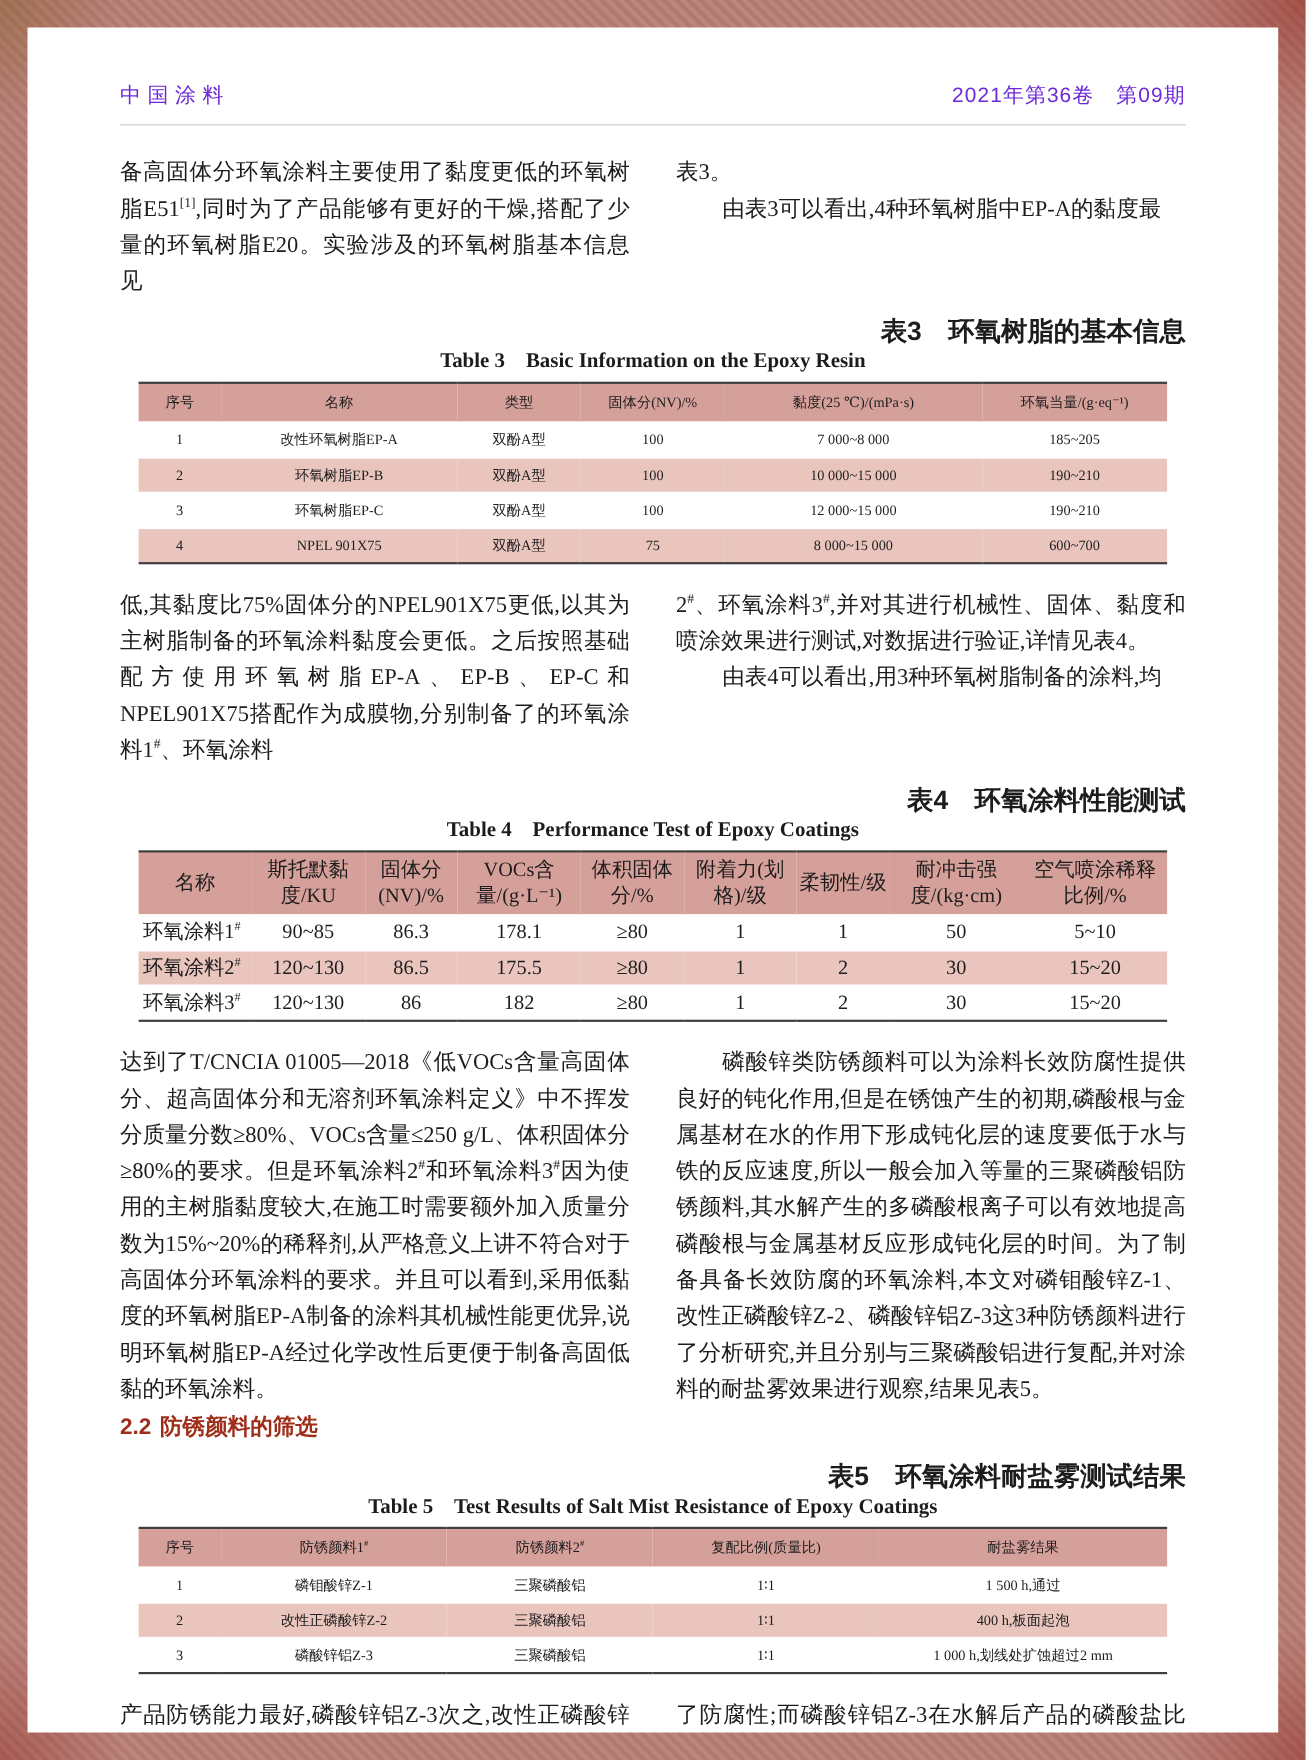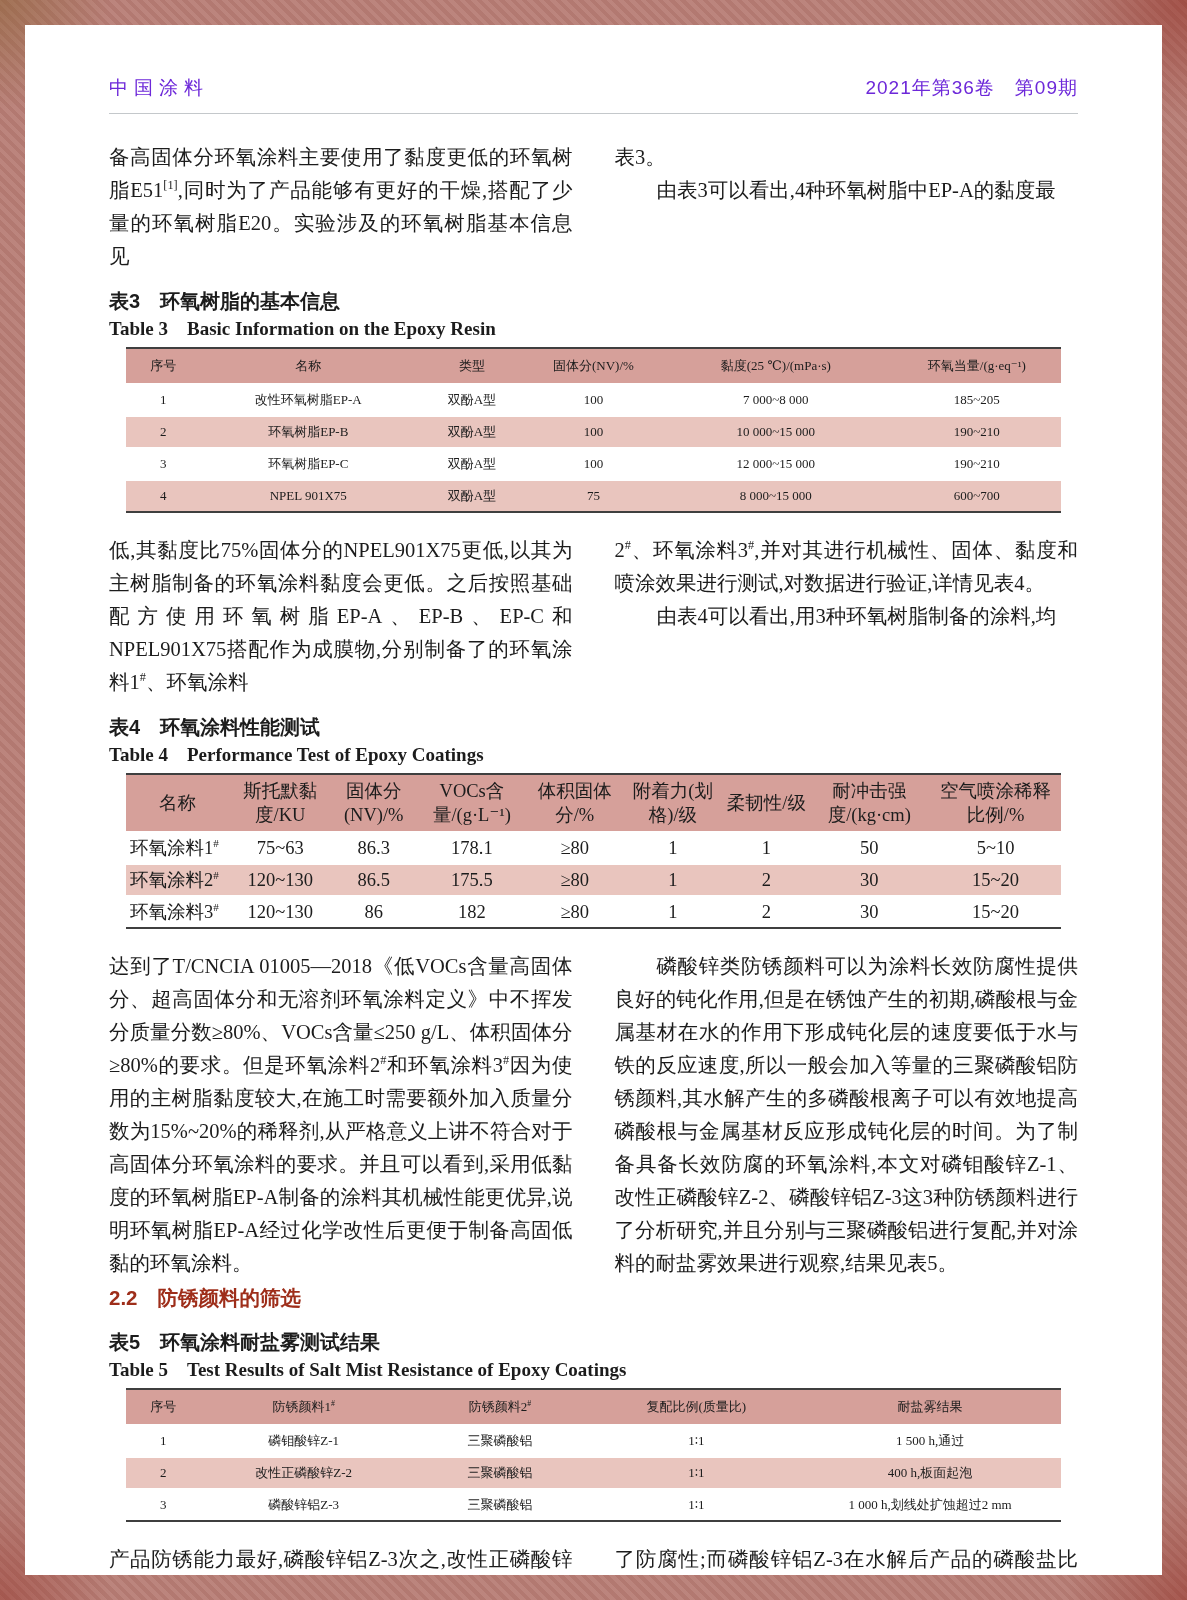--- a/index.html
+++ b/index.html
@@ -25,36 +25,36 @@
     border-bottom:1px solid #c4c8cb;padding-bottom:9px;}
   .journal{letter-spacing:6px;}
   .issue{letter-spacing:1px;}
   .cols{display:flex;gap:42px;}
   .col{width:calc(50% - 17px);text-align:justify;}
   .mt1{margin-top:27px;}
   .mt2{margin-top:21px;}
   p{margin:0;}
   .indent{text-indent:2.05em;}
   sup{font-size:60%;line-height:0;}
-  .tbl-title-zh{text-align:left;font-family:"Liberation Sans","DejaVu Sans",sans-serif;
-    font-weight:bold;font-size:20px;margin:15px 0 1px;line-height:27px;}
-  .tbl-title-en{font-family:"Liberation Serif","DejaVu Serif",serif;
+  .tbl-title-zh{text-align:right;font-family:"Liberation Sans","DejaVu Sans",sans-serif;
+    font-weight:bold;font-size:24px;margin:15px 0 1px;line-height:27px;}
+  .tbl-title-en{text-align:center;font-family:"Liberation Serif","DejaVu Serif",serif;
     font-weight:bold;font-size:19px;margin:0 0 4px;line-height:26px;}
   table{width:96.5%;margin:5px auto 0;border-collapse:collapse;font-size:13px;line-height:24px;
     border-top:2px solid #3f3f3f;border-bottom:2px solid #3f3f3f;table-layout:fixed;}
   th{background:#d6a09a;font-weight:normal;padding:5px 2px;text-align:center;vertical-align:middle;}
   td{padding:3px 2px;text-align:center;vertical-align:middle;}
   tbody td{border-top:2px solid #ffffff;}
   tbody tr:nth-child(even) td{background:#e9c5be;}
   .t4{font-size:18.5px;}
   .t4 th{padding:4px 1px;}
   .t4 tbody td:first-child{text-align:left;padding-left:4px;}
   .sec-heading{color:#9e2e1a;font-weight:bold;font-family:"Liberation Sans","DejaVu Sans",sans-serif;
     font-size:20.5px;margin-top:1px;}
-  .sec-num{margin-right:20px;}
+  .sec-num{margin-right:8px;}
 </style>
 </head>
 <body>
 
 <div class="frame">
   <div class="page">
 
     <div class="pagehead">
       <span class="journal">中国涂料</span>
       <span class="issue">2021年第36卷　第09期</span>
@@ -160,21 +160,21 @@
             <th>体积固体分/%</th>
             <th>附着力(划格)/级</th>
             <th>柔韧性/级</th>
             <th>耐冲击强度/(kg·cm)</th>
             <th>空气喷涂稀释比例/%</th>
           </tr>
         </thead>
         <tbody>
           <tr>
             <td>环氧涂料1<sup>#</sup></td>
-            <td>75~63</td>
+            <td>90~85</td>
             <td>86.3</td>
             <td>178.1</td>
             <td>≥80</td>
             <td>1</td>
             <td>1</td>
             <td>50</td>
             <td>5~10</td>
           </tr>
           <tr>
             <td>环氧涂料2<sup>#</sup></td>

